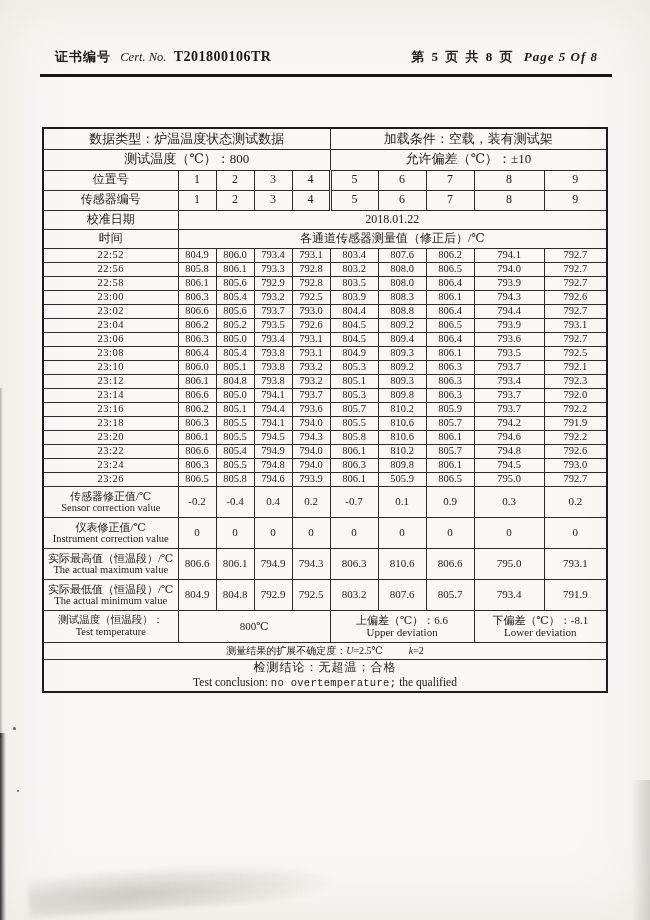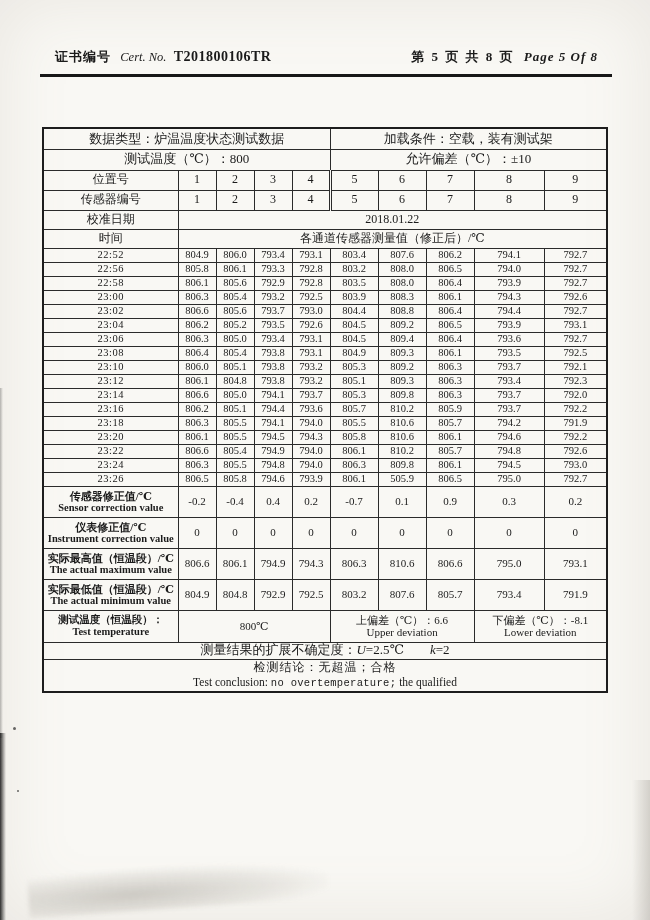--- a/index.html
+++ b/index.html
@@ -41,27 +41,27 @@
     overflow:hidden; white-space:nowrap;
   }
   table.main { border:2px solid #1d1d1d; }
   tr.meta td { height:21px; font-size:13px; }
   tr.hdr-pos td { height:20px; font-size:12px; }
   tr.hdr-pos td:nth-child(6) { border-left:3px double #2b2b2b; }
   tr.single td { height:19px; font-size:12px; }
   tbody.readings td { height:14px; font-size:10.5px; }
   tbody.readings td.timecell { font-size:10.5px; letter-spacing:.5px; }
   tr.two-line td { height:31px; font-size:11px; }
-  td.lbl2 { font-size:10.5px; line-height:1.25; white-space:normal; padding:1px 2px;font-weight:bold; }
+  td.lbl2 { font-size:10.5px; line-height:1.25; white-space:normal; padding:1px 2px; }
   td.lbl2 .en { font-size:10.5px; }
   tr.bottom-temp td { height:32px; font-size:11px; }
   tr.bottom-temp td.lbl2 { font-size:10.5px; }
   .dev-cell { font-size:11.5px; line-height:1.3; white-space:normal; }
   td.temp800 { font-size:12.5px; }
-  tr.unc-row td { height:17px; font-size:13px; }
+  tr.unc-row td { height:17px; font-size:10px; }
   .unc .var { font-style:italic; }
   .unc .gap { display:inline-block; width:26px; }
   tr.concl-row td { height:33px; white-space:normal; }
   .concl-zh { font-size:12px; letter-spacing:1px; }
   .concl-en { font-size:11.5px; margin-top:2px; }
   .concl-en .mono { font-family:"Liberation Mono","DejaVu Sans Mono",monospace; font-size:10.5px; letter-spacing:.3px; }
 
   
   .edge-left {
     position:absolute; left:0; top:733px; width:6px; height:187px;

